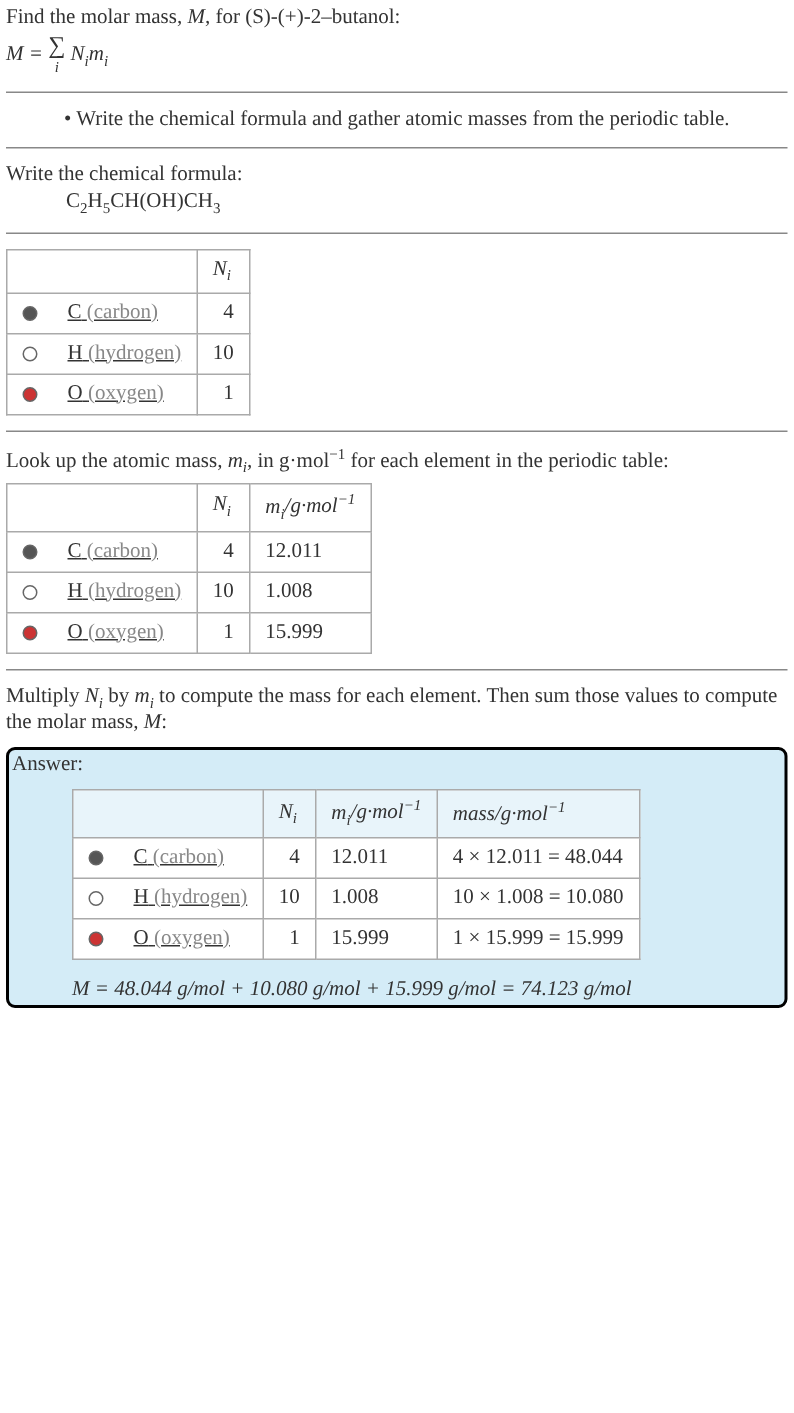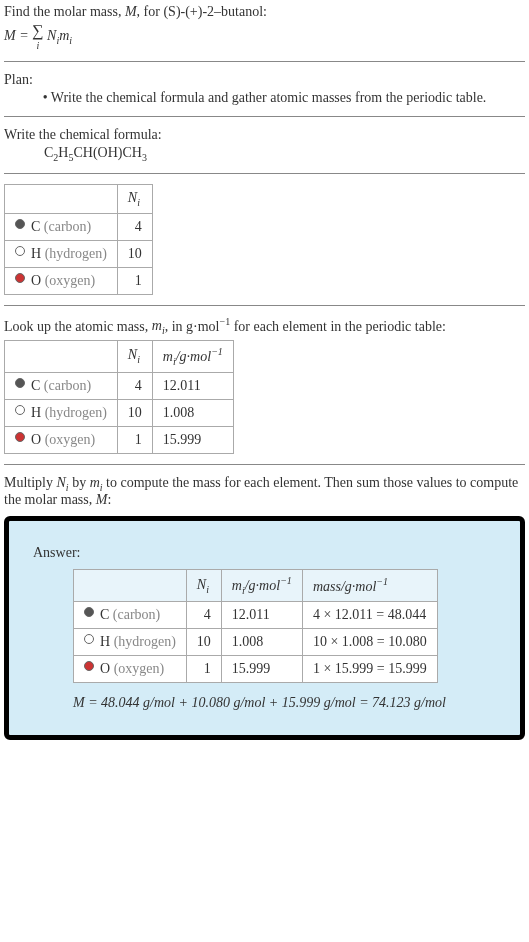--- a/index.html
+++ b/index.html
@@ -66,21 +66,23 @@
       border: 1px solid #aaa;
       padding: 5px 10px;
       text-align: left;
     }
     th {
       font-weight: normal;
       font-style: italic;
     }
     .element-cell {
       display: flex;
-      gap: 6px;
+      align-items: center;
+      gap: 20px;
+      text-decoration: underline;
     }
     .dot {
       width: 10px;
       height: 10px;
       border-radius: 50%;
       display: inline-block;
       border: 1px solid #666;
     }
     .dot-c { background: #555; }
     .dot-h { background: #fff; }
@@ -89,23 +91,23 @@
       color: #888;
     }
     .element-symbol {
       color: #333;
     }
     .num-col {
       text-align: right;
     }
     .answer-box {
       background: #d4ecf7;
-      border: 5px solid #000000;
+      border: 2px solid #000000;
       border-radius: 6px;
-      padding: 24px;
+      padding: 2px;
       margin-top: 6px;
     }
     .answer-label {
       margin-bottom: 8px;
     }
     .answer-box table {
       margin-left: 40px;
       background: #fff;
     }
     .answer-box table th {
@@ -126,21 +128,20 @@
     Find the molar mass, <span class="ital">M</span>, for (S)-(+)-2–butanol:
   </div>
   <div class="formula">
     <span class="ital">M</span> = <span class="sum-container"><span style="font-size:16px;">∑</span><span class="sum-sub">i</span></span> <span class="ital">N<sub>i</sub>m<sub>i</sub></span>
   </div>
 </div>
 
 <hr>
 
 <div class="section">
-  <div>Plan:</div>
   <div class="plan-list">
     <div class="plan-item">• Write the chemical formula and gather atomic masses from the periodic table.</div>
   </div>
 </div>
 
 <hr>
 
 <div class="section">
   <div>Write the chemical formula:</div>
   <div class="chem-formula">C<sub>2</sub>H<sub>5</sub>CH(OH)CH<sub>3</sub></div>

